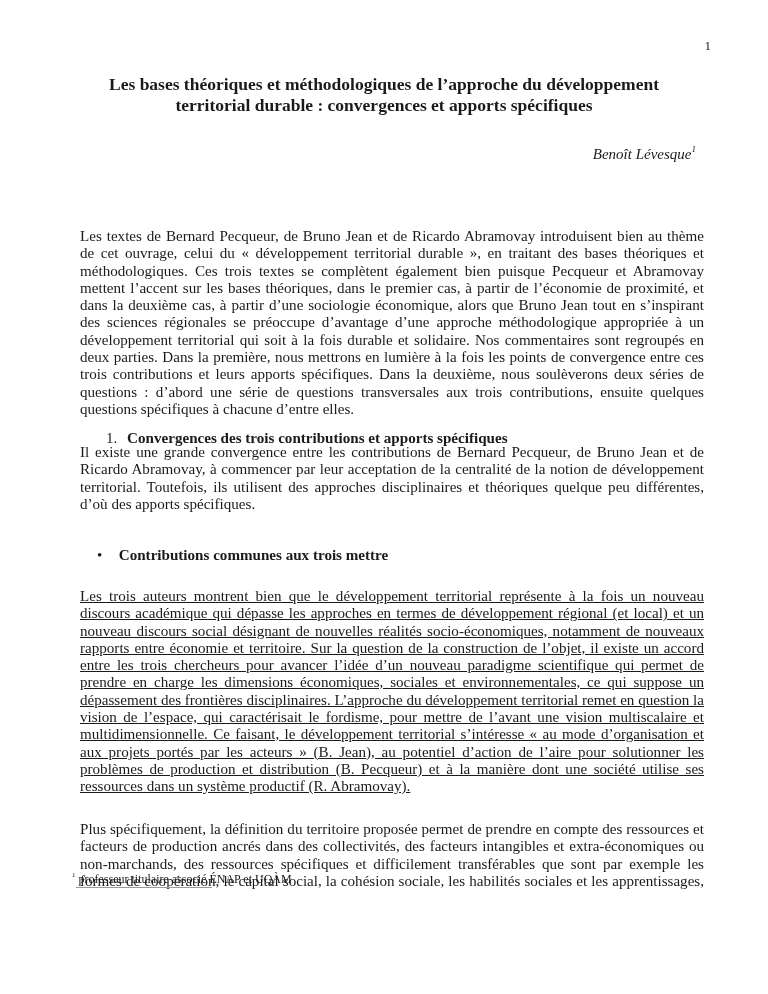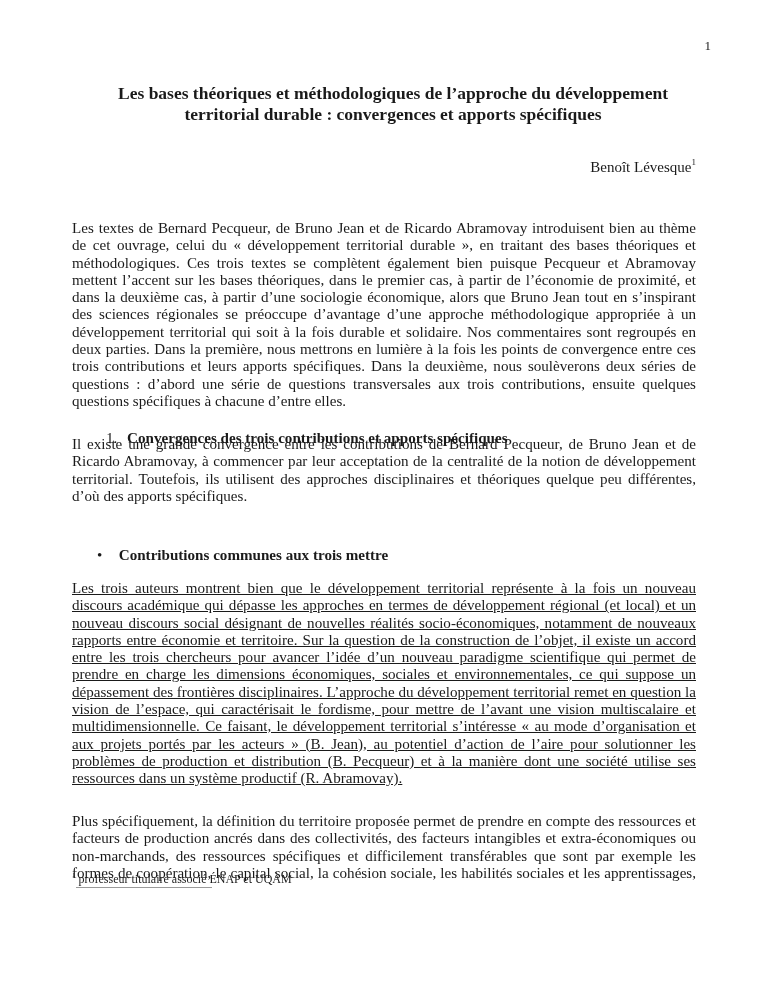--- a/index.html
+++ b/index.html
@@ -9,28 +9,28 @@
   }
   .page-number {
     position: absolute; top: 38px; right: 57px;
     font-size: 13px; color: #222;
   }
   .title {
     position: absolute; top: 74px; left: 72px; width: 624px;
     text-align: center; font-weight: bold; font-size: 17.5px; line-height: 21px;
   }
   .author {
-    position: absolute; top: 159px; right: 72px;
-    font-size: 15px; margin-left: 8px;
+    position: absolute; top: 146px; right: 72px;
+    font-style: italic; font-size: 15px; margin-left: 8px;
   }
   .author sup { font-size: 9px; vertical-align: 7px; line-height: 0; }
   .body-text {
     position: absolute; left: 72px; width: 624px;
     font-size: 15.1px; line-height: 17.3px; text-align: justify;
-    margin: 0;
+    margin: 8px;
   }
   .p-intro { top: 220px; }
   .h-section {
     position: absolute; top: 430px; left: 106px;
     font-size: 15.1px; line-height: 17px;
   }
   .h-section .num { margin-right: 6px; }
   .h-section .txt { font-weight: bold; text-align: center; }
   .p-conv { top: 436px; }
   .h-sub {
@@ -48,21 +48,21 @@
   .footnote {
     position: absolute; top: 872px; left: 72px; font-size: 12px;
   }
   .footnote sup { font-size: 7px; vertical-align: 6px; line-height: 0; margin-right: 3px; }
 </style>
 </head>
 <body>
 
 <div class="page-number">1</div>
 
-<h1 class="title" style="margin:9px;">Les bases théoriques et méthodologiques de l’approche du développement territorial durable : convergences et apports spécifiques</h1>
+<h1 class="title" style="margin:0;">Les bases théoriques et méthodologiques de l’approche du développement territorial durable : convergences et apports spécifiques</h1>
 
 <div class="author">
   <span>Benoît Lévesque</span><sup>1</sup>
 </div>
 
 <p class="body-text p-intro">Les textes de Bernard Pecqueur, de Bruno Jean et de Ricardo Abramovay introduisent bien au thème de cet ouvrage, celui du « développement territorial durable », en traitant des bases théoriques et méthodologiques. Ces trois textes se complètent également bien puisque Pecqueur et Abramovay mettent l’accent sur les bases théoriques, dans le premier cas, à partir de l’économie de proximité, et dans la deuxième cas, à partir d’une sociologie économique, alors que Bruno Jean tout en s’inspirant des sciences régionales se préoccupe d’avantage d’une approche méthodologique appropriée à un développement territorial qui soit à la fois durable et solidaire. Nos commentaires sont regroupés en deux parties. Dans la première, nous mettrons en lumière à la fois les points de convergence entre ces trois contributions et leurs apports spécifiques. Dans la deuxième, nous soulèverons deux séries de questions : d’abord une série de questions transversales aux trois contributions, ensuite quelques questions spécifiques à chacune d’entre elles.</p>
 
 <div class="h-section">
   <span class="num">1.</span>
   <span class="txt">Convergences des trois contributions et apports spécifiques</span>

